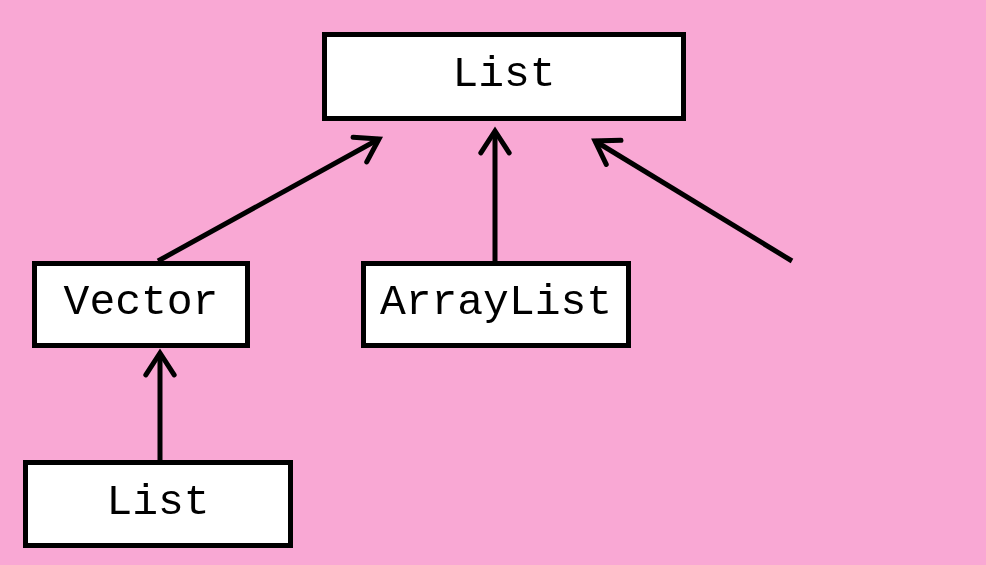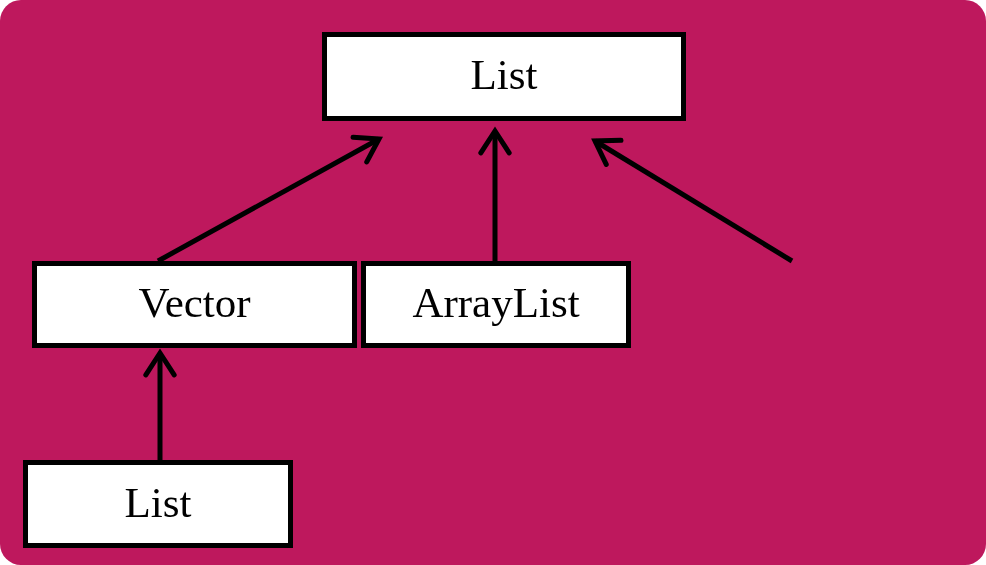--- a/index.html
+++ b/index.html
@@ -4,24 +4,23 @@
 <style>
   html, body {
     margin: 0;
     padding: 0;
     background: #ffffff;
   }
   .canvas {
     position: relative;
     width: 986px;
     height: 565px;
-    background: #be185d;
+    background: #f9a8d4;
     overflow: hidden;
-    font-family: Liberation Serif, serif;
-    border-radius: 21px;
+    font-family: Liberation Mono, monospace;
   }
   #edges-svg {
     position: absolute;
     left: 0;
     top: 0;
     width: 986px;
     height: 565px;
     pointer-events: none;
   }
   .node {
@@ -54,21 +53,21 @@
       <line x1="792" y1="261" x2="595" y2="141" stroke="#000000" stroke-width="5"></line>
       <polyline points="606.2558559569212,164.43727174133204 595,141 620.989182205692,140.2500611495999" fill="none" stroke="#000000" stroke-width="5" stroke-linecap="round" stroke-linejoin="miter"></polyline>
       <line x1="160" y1="460" x2="160" y2="353" stroke="#000000" stroke-width="5"></line>
       <polyline points="145.8393850896093,374.805434766581 160,353 174.1606149103907,374.805434766581" fill="none" stroke="#000000" stroke-width="5" stroke-linecap="round" stroke-linejoin="miter"></polyline>
     </svg>
 
   <div class="node" style="left: 322px; top: 32px; width: 364px; height: 89px;">
     <span class="node-label">List</span>
   </div>
 
-  <div class="node" style="left: 32px; top: 261px; width: 325px; height: 87px;">
+  <div class="node" style="left: 32px; top: 261px; width: 218px; height: 87px;">
     <span class="node-label">Vector</span>
   </div>
 
   <div class="node" style="left: 361px; top: 261px; width: 270px; height: 87px;">
     <span class="node-label">ArrayList</span>
   </div>
 
 
   <div class="node" style="left: 23px; top: 460px; width: 270px; height: 88px;">
     <span class="node-label">List</span>

